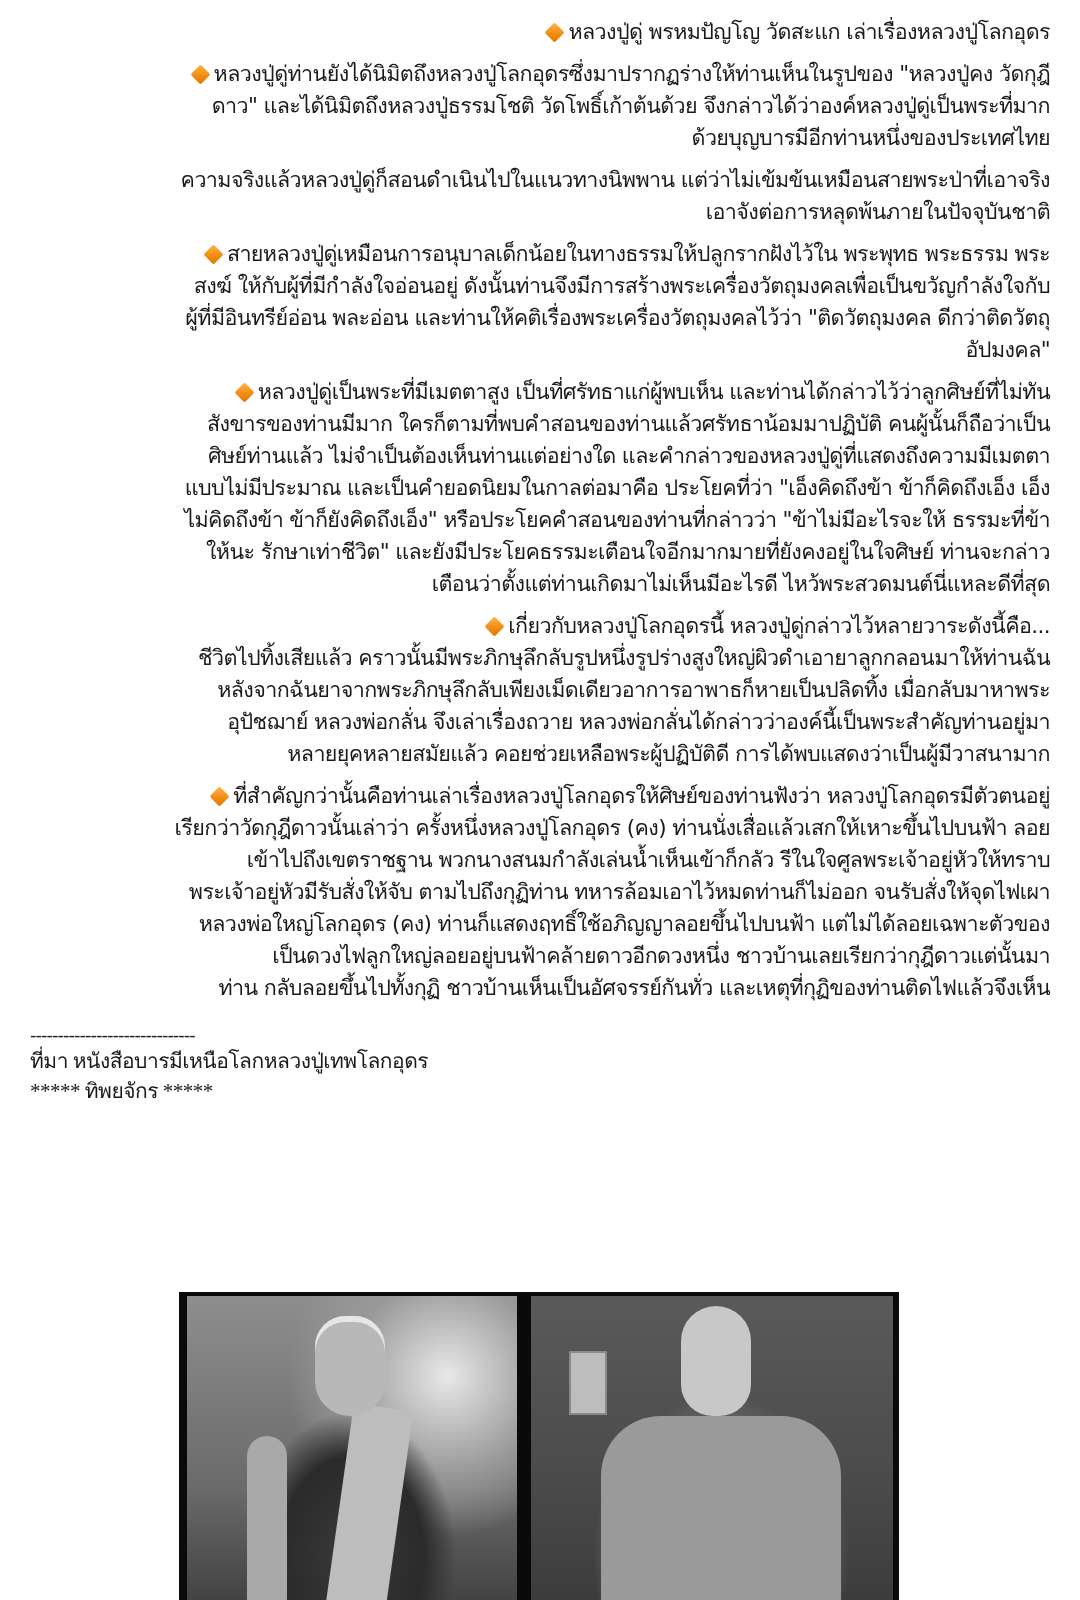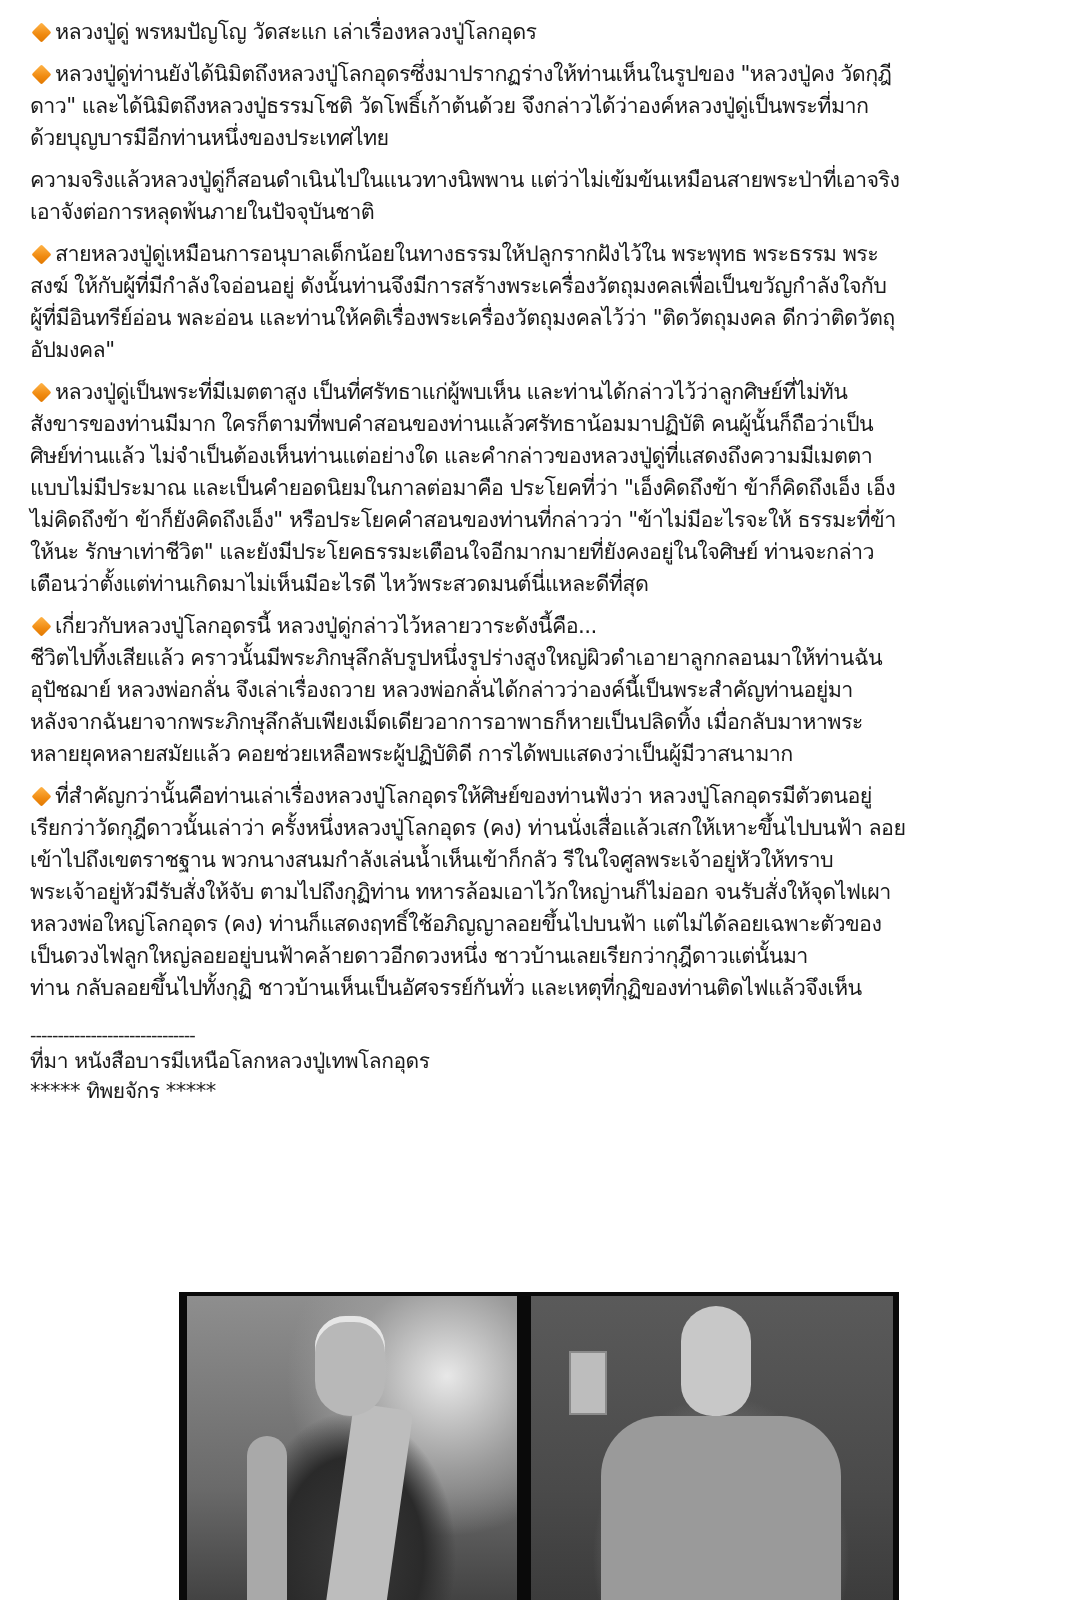--- a/index.html
+++ b/index.html
@@ -24,20 +24,21 @@
     .para {
       font-size: 21.5px;
       line-height: 32px;
       margin: 0 0 10px 0;
       letter-spacing: -0.6px;
       word-break: break-word;
     }
     .para .line {
       display: block;
       white-space: nowrap;
+      text-align: right;
     }
     .bullet {
       display: inline-block;
       width: 15px;
       height: 15px;
       margin: 0 6px 2px 4px;
       vertical-align: middle;
       transform: rotate(45deg) scale(0.95);
       background: linear-gradient(135deg, #ffb54a 0%, #f08a10 60%, #e07800 100%);
       border-radius: 2px;
@@ -46,20 +47,21 @@
       font-size: 18px;
       line-height: 22px;
       margin-top: 20px;
       letter-spacing: -1px;
       color: #222;
     }
     .source {
       font-size: 21px;
       line-height: 30px;
       letter-spacing: -0.5px;
+      font-family: Liberation Serif, serif;
     }
     .photo-frame {
       position: absolute;
       left: 179px;
       top: 1292px;
       width: 720px;
       height: 320px;
       background: #0a0a0a;
     }
     .photo {
@@ -174,30 +176,30 @@
     <span class="line">ศิษย์ท่านแล้ว ไม่จำเป็นต้องเห็นท่านแต่อย่างใด และคำกล่าวของหลวงปู่ดู่ที่แสดงถึงความมีเมตตา</span>
     <span class="line">แบบไม่มีประมาณ และเป็นคำยอดนิยมในกาลต่อมาคือ ประโยคที่ว่า "เอ็งคิดถึงข้า ข้าก็คิดถึงเอ็ง เอ็ง</span>
     <span class="line">ไม่คิดถึงข้า ข้าก็ยังคิดถึงเอ็ง" หรือประโยคคำสอนของท่านที่กล่าวว่า "ข้าไม่มีอะไรจะให้ ธรรมะที่ข้า</span>
     <span class="line">ให้นะ รักษาเท่าชีวิต" และยังมีประโยคธรรมะเตือนใจอีกมากมายที่ยังคงอยู่ในใจศิษย์ ท่านจะกล่าว</span>
     <span class="line">เตือนว่าตั้งแต่ท่านเกิดมาไม่เห็นมีอะไรดี ไหว้พระสวดมนต์นี่แหละดีที่สุด</span>
   </div>
 
   <div class="para">
     <span class="line"><span class="bullet"></span><span>เกี่ยวกับหลวงปู่โลกอุดรนี้ หลวงปู่ดู่กล่าวไว้หลายวาระดังนี้คือ...</span></span>
     <span class="line">ชีวิตไปทิ้งเสียแล้ว คราวนั้นมีพระภิกษุลึกลับรูปหนึ่งรูปร่างสูงใหญ่ผิวดำเอายาลูกกลอนมาให้ท่านฉัน</span>
+    <span class="line">หลังจากฉันยาจากพระภิกษุลึกลับเพียงเม็ดเดียวอาการอาพาธก็หายเป็นปลิดทิ้ง เมื่อกลับมาหาพระ</span>
     <span class="line">อุปัชฌาย์ หลวงพ่อกลั่น จึงเล่าเรื่องถวาย หลวงพ่อกลั่นได้กล่าวว่าองค์นี้เป็นพระสำคัญท่านอยู่มา</span>
-    <span class="line">หลังจากฉันยาจากพระภิกษุลึกลับเพียงเม็ดเดียวอาการอาพาธก็หายเป็นปลิดทิ้ง เมื่อกลับมาหาพระ</span>
     <span class="line">หลายยุคหลายสมัยแล้ว คอยช่วยเหลือพระผู้ปฏิบัติดี การได้พบแสดงว่าเป็นผู้มีวาสนามาก</span>
   </div>
 
   <div class="para">
     <span class="line"><span class="bullet"></span><span>ที่สำคัญกว่านั้นคือท่านเล่าเรื่องหลวงปู่โลกอุดรให้ศิษย์ของท่านฟังว่า หลวงปู่โลกอุดรมีตัวตนอยู่</span></span>
     <span class="line">เรียกว่าวัดกุฎีดาวนั้นเล่าว่า ครั้งหนึ่งหลวงปู่โลกอุดร (คง) ท่านนั่งเสื่อแล้วเสกให้เหาะขึ้นไปบนฟ้า ลอย</span>
     <span class="line">เข้าไปถึงเขตราชฐาน พวกนางสนมกำลังเล่นน้ำเห็นเข้าก็กลัว รีในใจศูลพระเจ้าอยู่หัวให้ทราบ</span>
-    <span class="line">พระเจ้าอยู่หัวมีรับสั่งให้จับ ตามไปถึงกุฏิท่าน ทหารล้อมเอาไว้กใหญ่านก็ไม่ออก จนรับสั่งให้จุดไฟเผา</span>
+    <span class="line">พระเจ้าอยู่หัวมีรับสั่งให้จับ ตามไปถึงกุฏิท่าน ทหารล้อมเอาไว้หมดท่านก็ไม่ออก จนรับสั่งให้จุดไฟเผา</span>
     <span class="line">หลวงพ่อใหญ่โลกอุดร (คง) ท่านก็แสดงฤทธิ์ใช้อภิญญาลอยขึ้นไปบนฟ้า แต่ไม่ได้ลอยเฉพาะตัวของ</span>
     <span class="line">เป็นดวงไฟลูกใหญ่ลอยอยู่บนฟ้าคล้ายดาวอีกดวงหนึ่ง ชาวบ้านเลยเรียกว่ากุฎีดาวแต่นั้นมา</span>
     <span class="line">ท่าน กลับลอยขึ้นไปทั้งกุฏิ ชาวบ้านเห็นเป็นอัศจรรย์กันทั่ว และเหตุที่กุฏิของท่านติดไฟแล้วจึงเห็น</span>
   </div>
 
   <div class="divider">------------------------------</div>
   <div class="source">ที่มา หนังสือบารมีเหนือโลกหลวงปู่เทพโลกอุดร</div>
   <div class="source">***** ทิพยจักร *****</div>
 </div>
 

